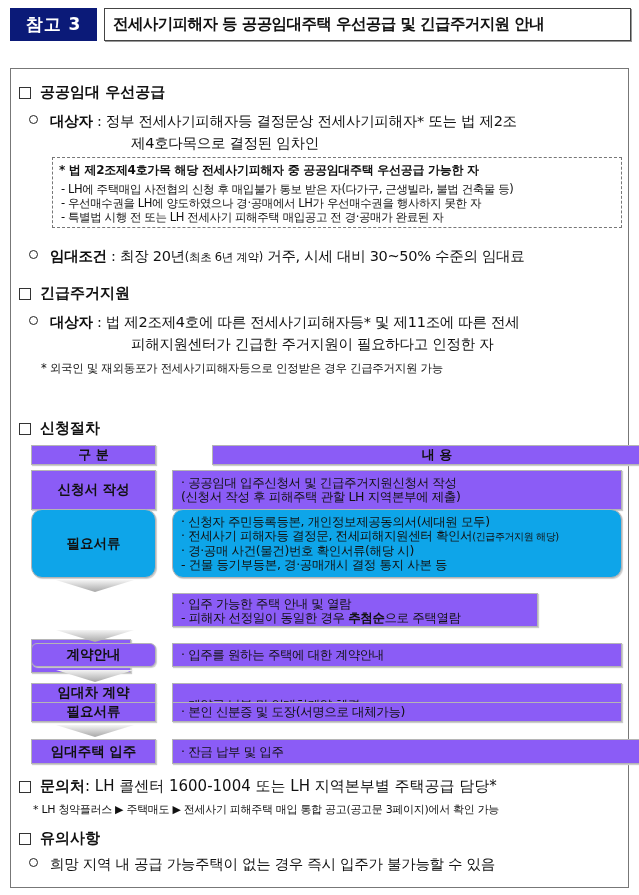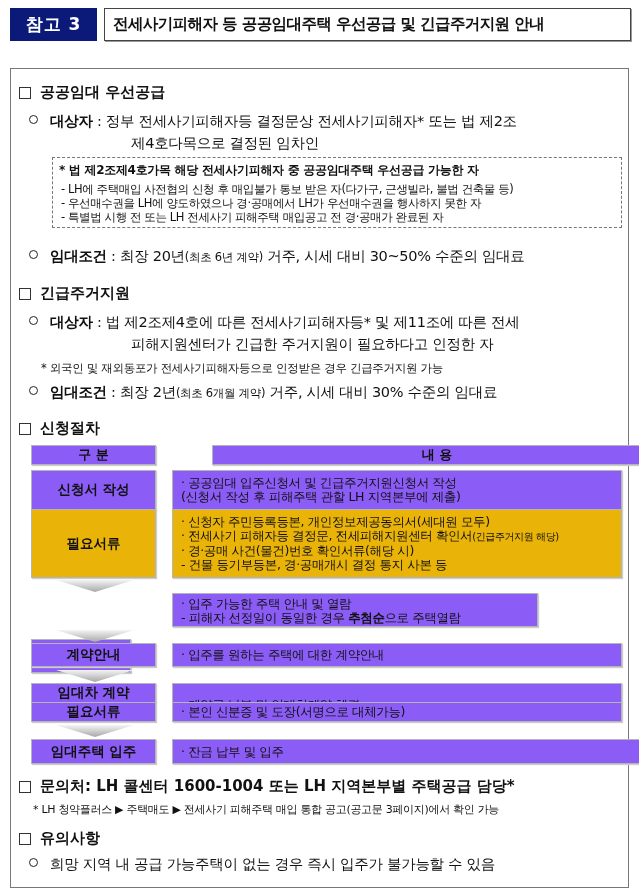--- a/index.html
+++ b/index.html
@@ -9,36 +9,36 @@
   .header { position: absolute; top: 8px; left: 10px; right: 8px; height: 33px; display: flex; }
   .badge { width: 87px; height: 33px; background: #0b1a78; color: #fff; font-weight: bold; font-size: 17px;
            display: flex; align-items: center; justify-content: center; letter-spacing: 1px; }
   .title-box { margin-left: 7px; flex: 1; height: 33px; border: 1px solid #444; box-shadow: 1px 1px 0 #999;
                display: flex; align-items: center; padding-left: 8px; font-weight: bold; font-size: 15.5px; letter-spacing: -0.6px; white-space: nowrap; }
 
   .frame { position: absolute; top: 68px; left: 10px; width: 619px; height: 820px; border: 1px solid #777; }
 
   .sec-title { position: absolute; left: 8px; font-size: 15px; font-weight: bold; display: flex; align-items: center; white-space: nowrap; }
   .sq { display: inline-block; width: 12px; height: 12px; border: 1px solid #333; margin-right: 9px; }
-  .sec-title .plain { font-weight: bold; }
+  .sec-title .plain { font-weight: normal; }
 
   .item { position: absolute; left: 18px; font-size: 14.5px; white-space: nowrap; letter-spacing: -0.3px; }
   .item .dot { display: inline-block; width: 9px; height: 9px; border: 1.5px solid #222; border-radius: 50%; margin-right: 12px; vertical-align: 2px; }
   .item .lbl { font-weight: bold; }
   .item .small { font-size: 11.5px; }
   .cont { position: absolute; font-size: 14.5px; white-space: nowrap; letter-spacing: -0.3px; }
 
   .note-box { position: absolute; left: 41px; top: 88px; width: 570px; height: 71px; border: 1px dashed #777; padding: 4px 6px; }
   .note-box .nh { font-size: 12px; font-weight: bold; margin-bottom: 3px; white-space: nowrap; letter-spacing: -0.3px; }
   .note-box .nl { font-size: 11.5px; line-height: 14px; white-space: nowrap; padding-left: 2px; letter-spacing: -0.4px; }
 
   .fn { position: absolute; font-size: 11.5px; white-space: nowrap; letter-spacing: -0.3px; }
 
   .pbox { position: absolute; background: #8b5cf6; border: 1px solid #b5b5b5; box-shadow: 1px 1px 1px #ccc; }
-  .pbox.white { background: #eab308; }
+  .pbox.white { background: #0ea5e9; border-radius: 11px; }
   .plabel { display: flex; align-items: center; justify-content: center; font-weight: bold; font-size: 13.5px; }
   .pcontent { padding: 3px 8px; font-size: 12.5px; line-height: 14px; white-space: nowrap; letter-spacing: -0.4px; }
   .pcontent .tiny { font-size: 10px; }
   .pcontent .b { font-weight: bold; }
   .arrow { position: absolute; left: 45px; width: 78px; height: 12px; }
   .arrow svg { display: block; }
 </style>
 </head>
 <body>
 
@@ -71,23 +71,20 @@
 
   <div class="sec-title" style="top:215px;">
     <span class="sq"></span>
     <span>긴급주거지원</span>
   </div>
   <div class="item" style="top:244px;">
     <span class="dot"></span><span class="lbl">대상자</span> : <span>법 제2조제4호에 따른 전세사기피해자등* 및 제11조에 따른 전세</span>
   </div>
   <div class="cont" style="top:266px; left:120px;">피해지원센터가 긴급한 주거지원이 필요하다고 인정한 자</div>
   <div class="fn" style="top:292px; left:30px;">* 외국인 및 재외동포가 전세사기피해자등으로 인정받은 경우 긴급주거지원 가능</div>
-  <div class="item" style="top:314px;">
-    <span class="dot"></span><span class="lbl">임대조건</span> : <span>최장 2년</span><span class="small">(최초 6개월 계약)</span><span> 거주, 시세 대비 30% 수준의 임대료</span>
-  </div>
 
   <div class="sec-title" style="top:350px;">
     <span class="sq"></span>
     <span>신청절차</span>
   </div>
 
   <div class="pbox plabel" style="top:376px; left:20px; width:125px; height:20px; font-size:13px;">구 분</div>
   <div class="pbox plabel" style="top:376px; left:161px; width:450px; height:20px; font-size:13px;margin-left:40px;">내 용</div>
 
   <div class="pbox plabel" style="top:401px; left:20px; width:125px; height:40px;">신청서 작성</div>
@@ -121,21 +118,21 @@
     <div>· 입주 가능한 주택 안내 및 열람</div>
     <div><span>- 피해자 선정일이 동일한 경우 </span><span class="b">추첨순</span><span>으로 주택열람</span></div>
   </div>
 
   <div class="arrow" style="top:561px;">
     <svg width="78" height="12" viewBox="0 0 78 12">
         <polygon points="0,0 78,0 39,12" fill="url(#g1)"></polygon>
       </svg>
   </div>
 
-  <div class="pbox plabel" style="top:574px; left:20px; width:125px; height:24px;">계약안내</div>
+  <div class="pbox plabel" style="top:574px; left:20px; width:125px; height:24px;border-radius:6px;">계약안내</div>
   <div class="pbox pcontent" style="top:574px; left:161px; width:450px; height:24px; padding-top:4px;">
     <div>· 입주를 원하는 주택에 대한 계약안내</div>
   </div>
 
   <div class="arrow" style="top:601px;">
     <svg width="78" height="12" viewBox="0 0 78 12">
         <polygon points="0,0 78,0 39,12" fill="url(#g1)"></polygon>
       </svg>
   </div>
 

